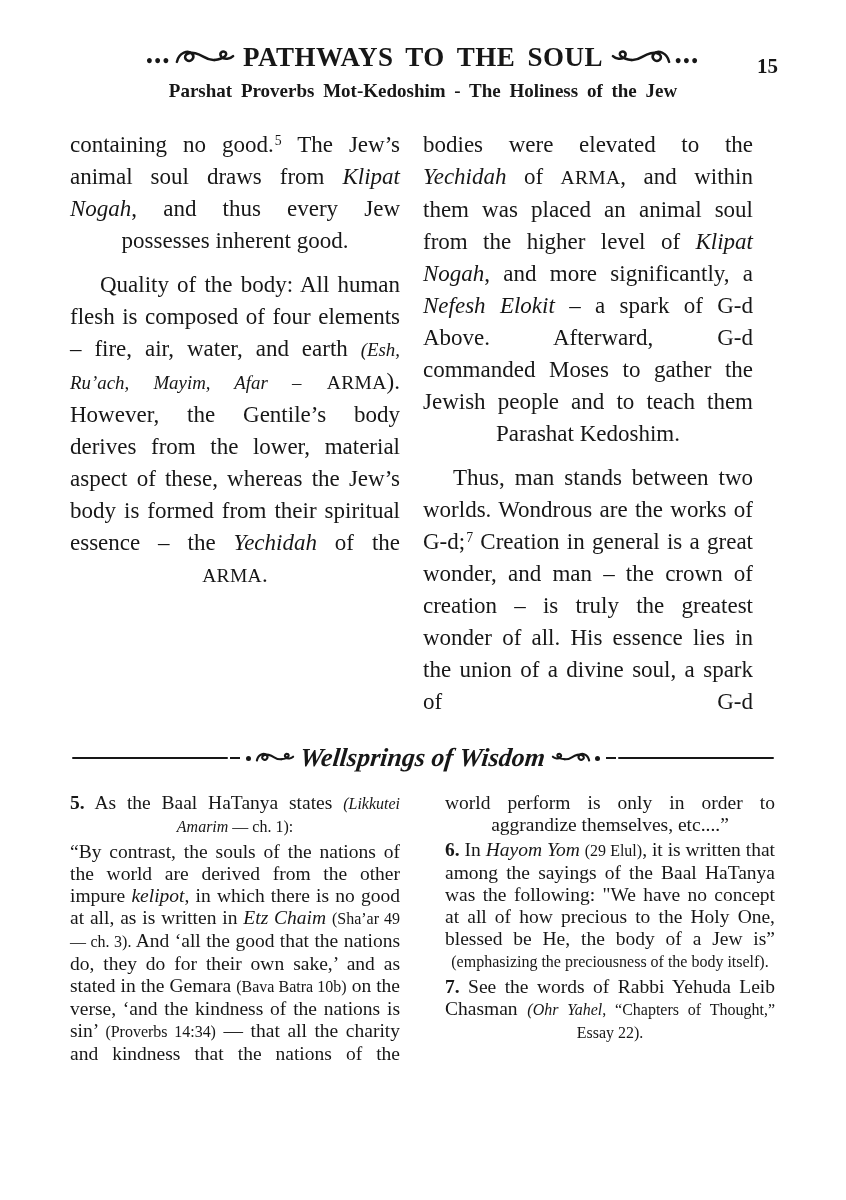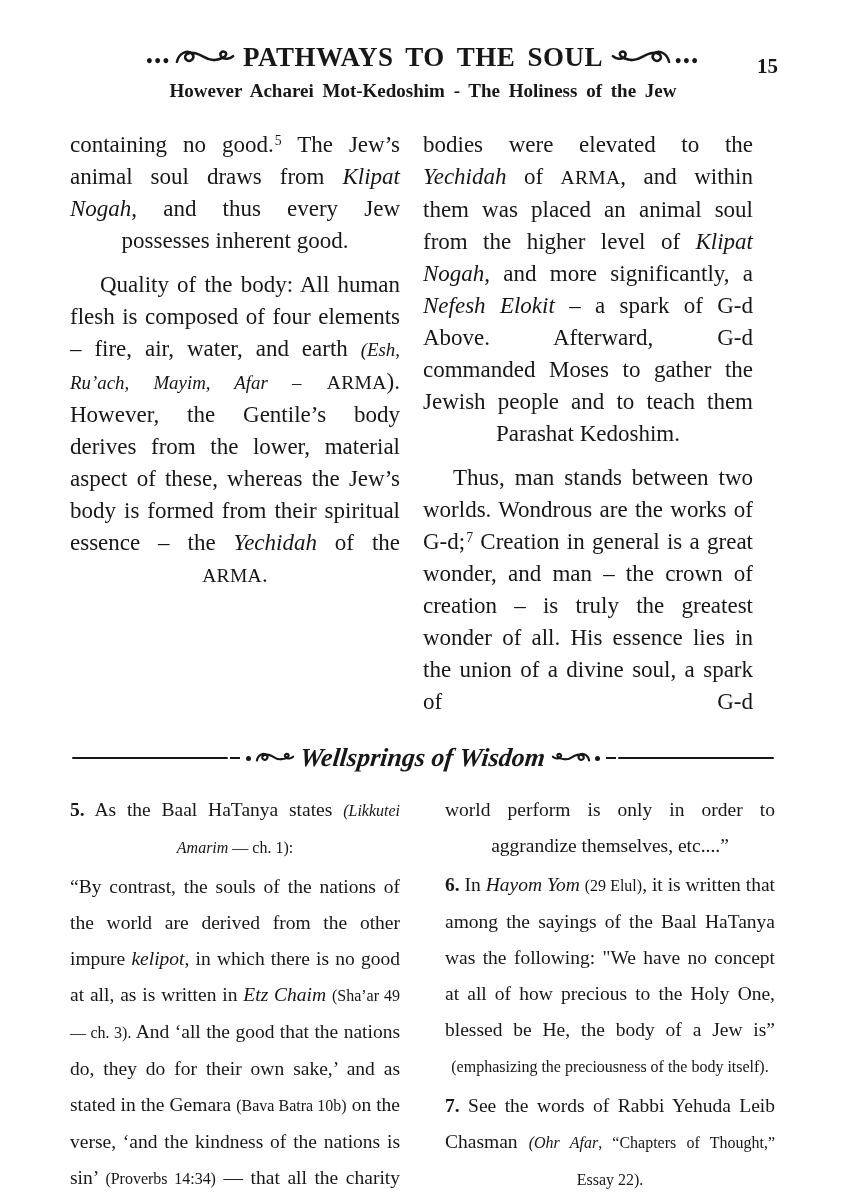--- a/index.html
+++ b/index.html
@@ -32,21 +32,21 @@
   .sm{font-size:.82em;}
   .sc{font-size:.85em;letter-spacing:.3px;}
   
   .divider{display:flex;align-items:center;margin:22px 72px 0 72px;height:36px;color:#171717;}
   .rule{flex:1;height:2.6px;background:#171717;border-radius:2px;}
   .div-dot{width:5px;height:5px;border-radius:50%;background:#171717;margin:0 4px;flex:none;}
   .div-dash{width:10px;height:2.6px;background:#171717;margin:0 2px;flex:none;}
   .div-label{font-size:26px;font-weight:700;font-style:italic;margin:0 5px;transform:skewX(-6deg);white-space:nowrap;}
   
   .fn-columns{display:flex;gap:45px;padding:0 71px 0 70px;margin-top:16px;}
-  .fn-columns .para{font-size:19.5px;line-height:36px;}
+  .fn-columns .para{font-size:19.5px;line-height:22px;}
   .fn-columns .para + .para{margin-top:3px;}
 </style>
 </head>
 <body>
 
 <div class="page">
 
   <div class="header">
     <div class="title-row">
       <span class="orn">
@@ -63,21 +63,21 @@
         <span class="mirror">
           <svg width="62" height="24" viewBox="0 0 64 24" fill="none" stroke="currentColor" stroke-width="2.6" stroke-linecap="round">
             <path d="M3 16 C5 6, 15 3, 19 8 C22 12, 17 17, 13 14 C9 11, 13 5, 22 7 C31 9, 33 15, 42 14"></path>
             <path d="M42 14 C51 13, 56 9, 53 6 C50 4, 46 7, 49 11 C52 14, 58 13, 61 10"></path>
           </svg>
         </span>
         <span class="orn-dots">•••</span>
       </span>
     </div>
     <span class="pagenum">15</span>
-    <div class="subtitle">However Acharei Mot-Kedoshim - The Holiness of the Jew</div>
+    <div class="subtitle">Parshat Proverbs Mot-Kedoshim - The Holiness of the Jew</div>
   </div>
 
   <div class="columns">
     <div class="col">
         <p class="para last-center"><span>containing no good.</span><sup>5</sup><span> The Jew’s animal soul draws from </span><span class="it">Klipat Nogah</span><span>, and thus every Jew possesses inherent good.</span></p>
         <p class="para indent last-center"><span>Quality of the body: All human flesh is composed of four elements – fire, air, water, and earth </span><span class="it sm">(Esh, Ru’ach, Mayim, Afar –</span><span> </span><span class="sc">ARMA</span><span>). However, the Gentile’s body derives from the lower, material aspect of these, whereas the Jew’s body is formed from their spiritual essence – the </span><span class="it">Yechidah</span><span> of the </span><span class="sc">ARMA</span><span>.</span></p>
       </div>
     <div class="col">
         <p class="para last-center"><span>bodies were elevated to the </span><span class="it">Yechidah</span><span> of </span><span class="sc">ARMA</span><span>, and within them was placed an animal soul from the higher level of </span><span class="it">Klipat Nogah</span><span>, and more significantly, a </span><span class="it">Nefesh Elokit</span><span> – a spark of G-d Above. Afterward, G-d commanded Moses to gather the Jewish people and to teach them Parashat Kedoshim.</span></p>
         <p class="para indent last-justify"><span>Thus, man stands between two worlds. Wondrous are the works of G-d;</span><sup>7</sup><span> Creation in general is a great wonder, and man – the crown of creation – is truly the greatest wonder of all. His essence lies in the union of a divine soul, a spark of G-d</span></p>
@@ -107,17 +107,17 @@
   </div>
 
   <div class="fn-columns">
     <div class="col">
         <p class="para last-center"><span class="bd">5.</span><span> As the Baal HaTanya states </span><span class="it sm">(Likkutei Amarim</span><span class="sm"> — ch. 1):</span></p>
         <p class="para last-justify"><span>“By contrast, the souls of the nations of the world are derived from the other impure </span><span class="it">kelipot</span><span>, in which there is no good at all, as is written in </span><span class="it">Etz Chaim</span><span> </span><span class="sm">(Sha’ar 49 — ch. 3).</span><span> And ‘all the good that the nations do, they do for their own sake,’ and as stated in the Gemara </span><span class="sm">(Bava Batra 10b)</span><span> on the verse, ‘and the kindness of the nations is sin’ </span><span class="sm">(Proverbs 14:34)</span><span> — that all the charity and kindness that the nations of the</span></p>
       </div>
     <div class="col">
         <p class="para last-center"><span>world perform is only in order to aggrandize themselves, etc....”</span></p>
         <p class="para last-center"><span class="bd">6.</span><span> In </span><span class="it">Hayom Yom</span><span> </span><span class="sm">(29 Elul)</span><span>, it is written that among the sayings of the Baal HaTanya was the following: "We have no concept at all of how precious to the Holy One, blessed be He, the body of a Jew is” </span><span class="sm">(emphasizing the preciousness of the body itself).</span></p>
-        <p class="para last-center"><span class="bd">7.</span><span> See the words of Rabbi Yehuda Leib Chasman </span><span class="it sm">(Ohr Afar</span><span class="sm">, “Chapters of Thought,” Essay 22).</span></p>
+        <p class="para last-center"><span class="bd">7.</span><span> See the words of Rabbi Yehuda Leib Chasman </span><span class="it sm">(Ohr Yahel</span><span class="sm">, “Chapters of Thought,” Essay 22).</span></p>
       </div>
   </div>
 
 </div>
 
 </body></html>

